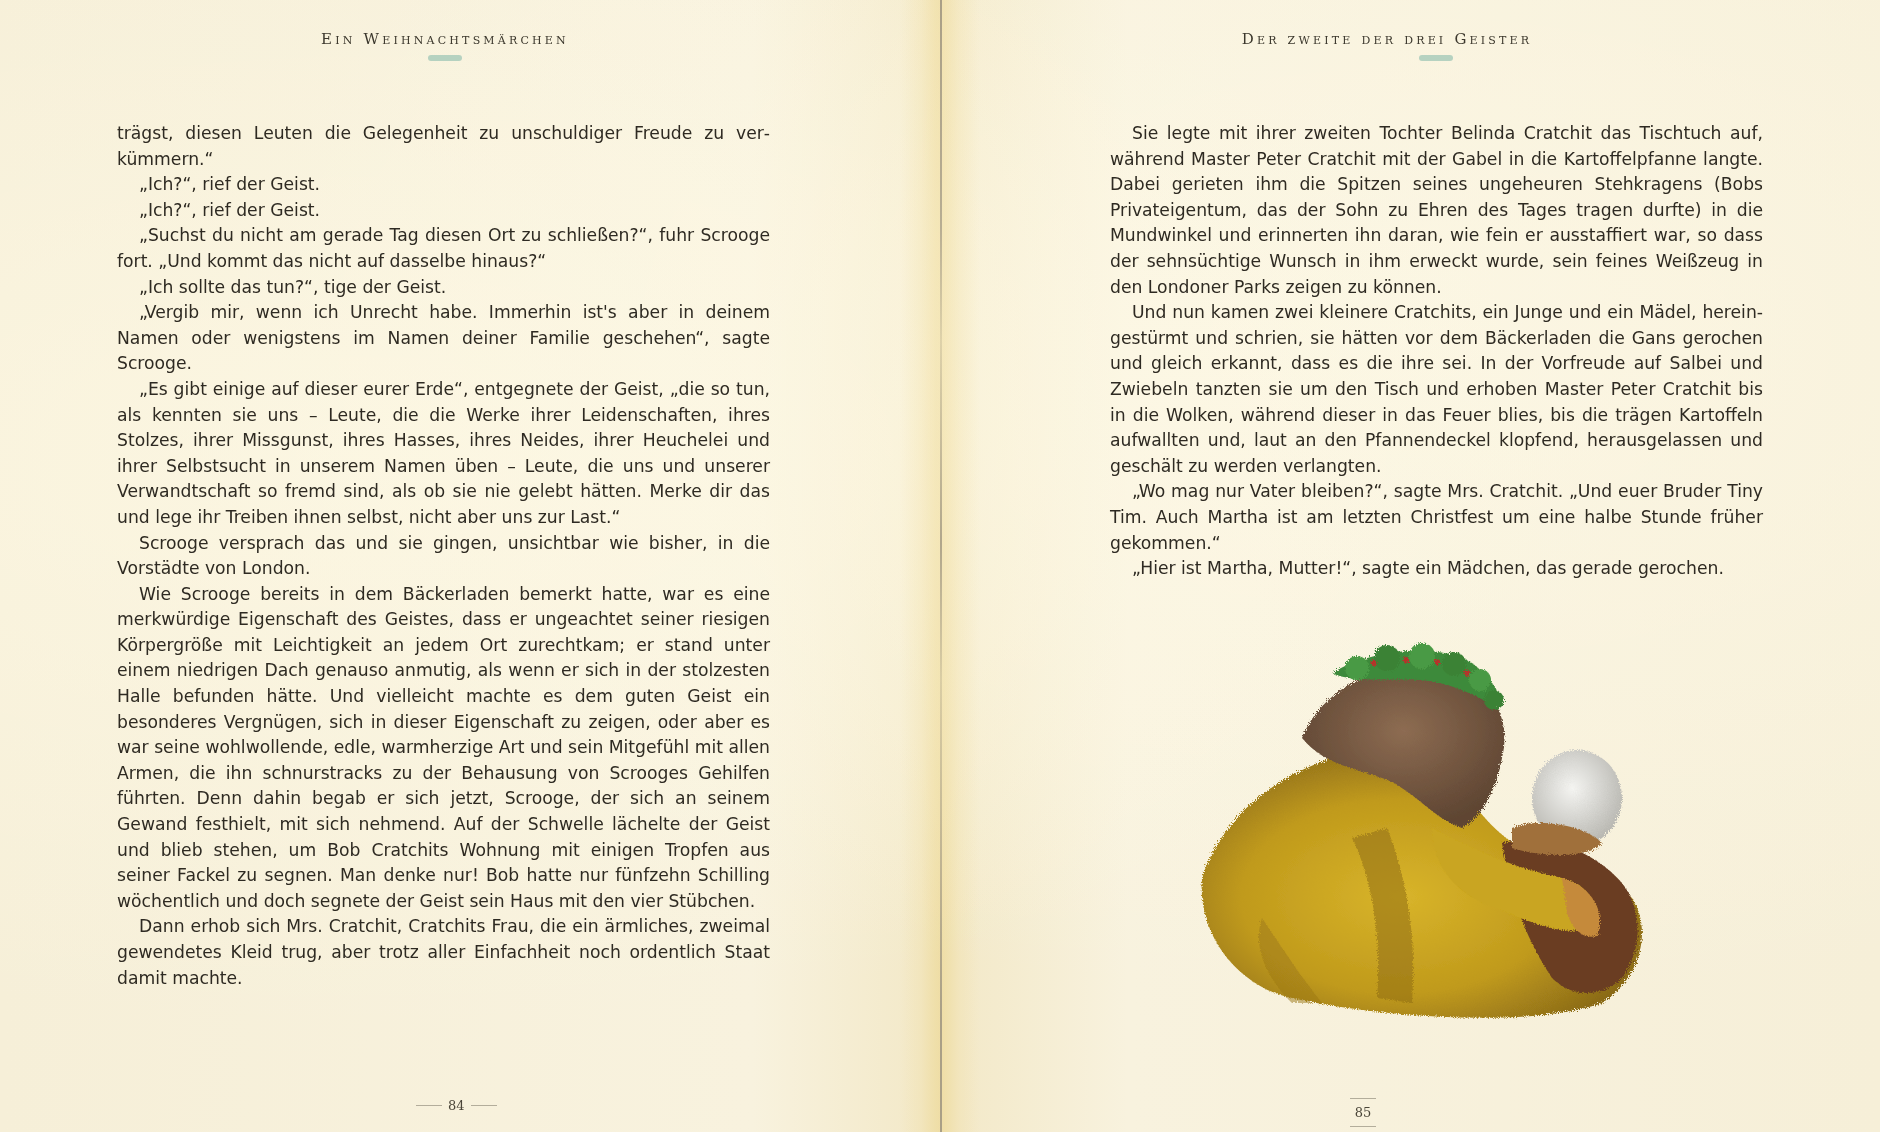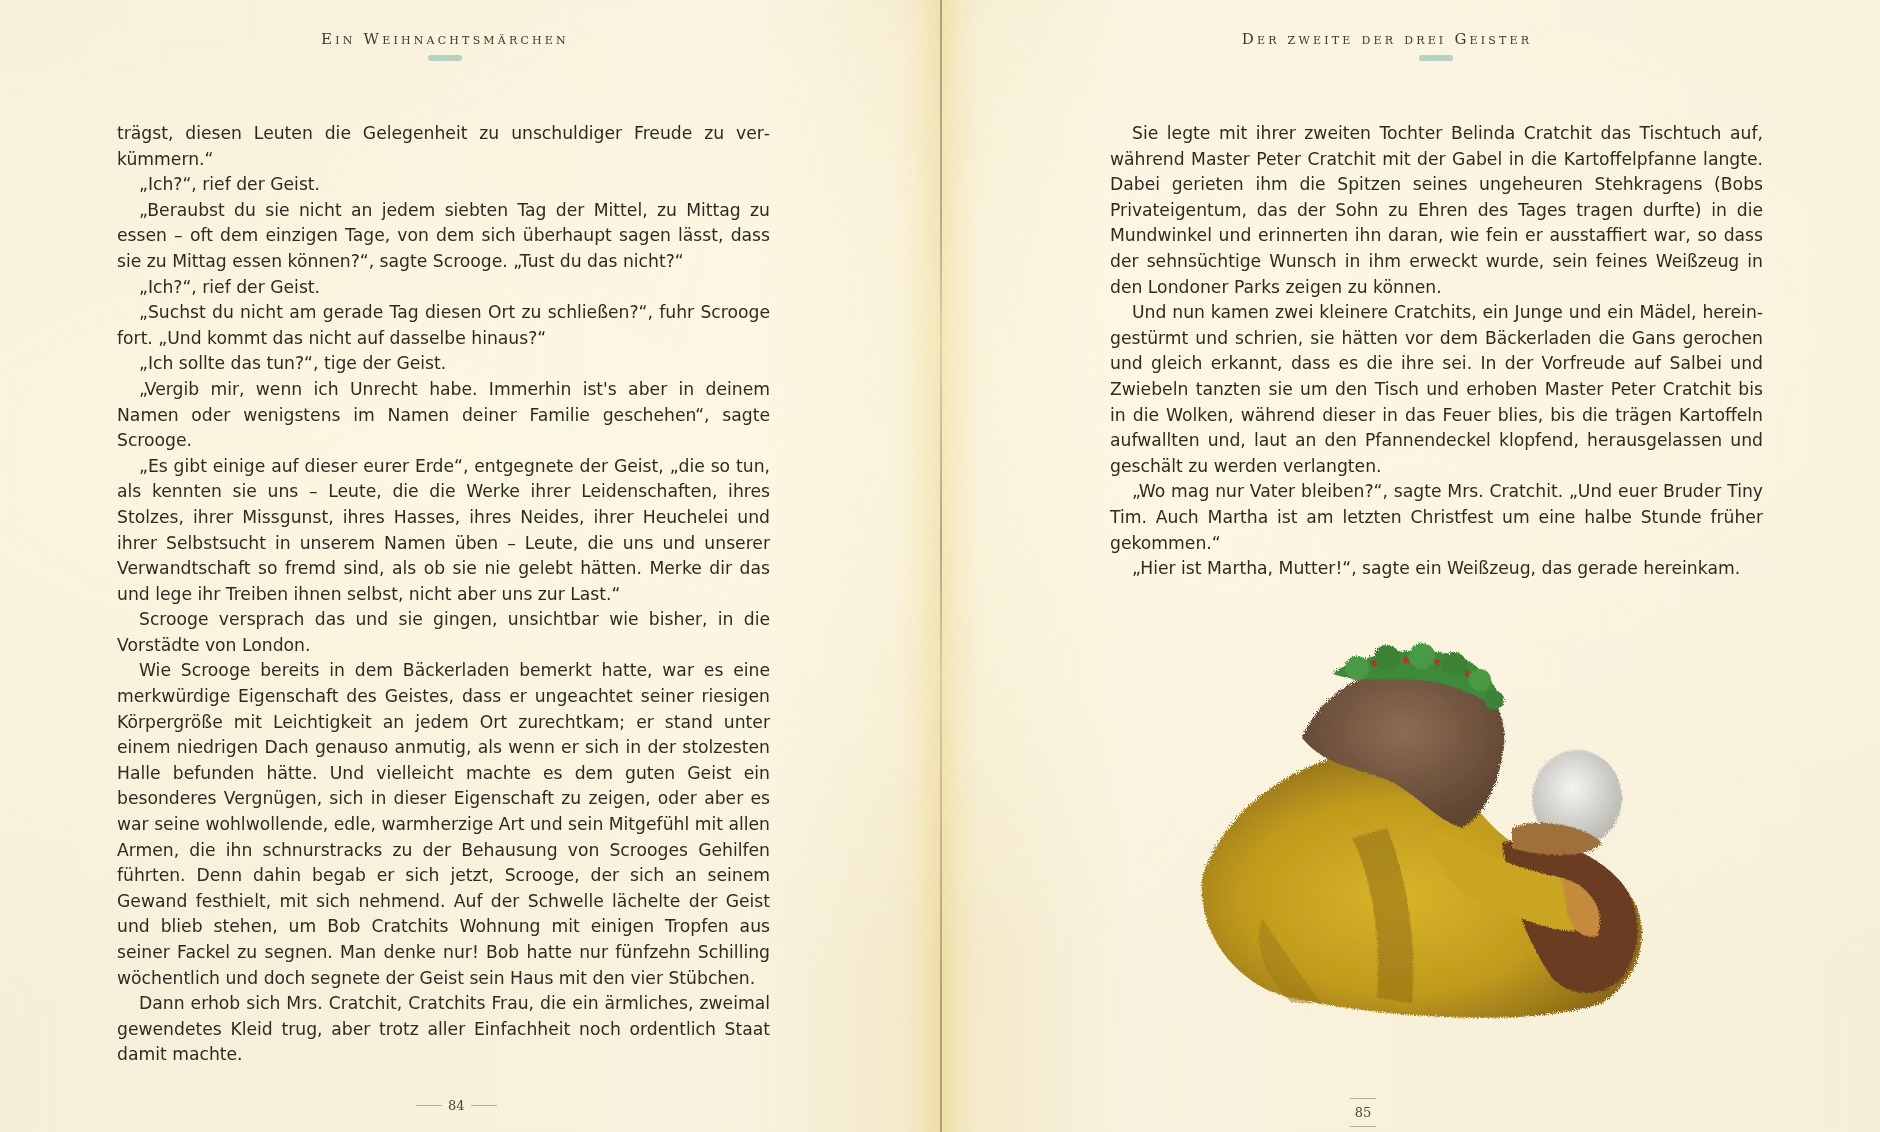--- a/index.html
+++ b/index.html
@@ -73,21 +73,20 @@
   <div class="gutter-stain"></div>
   <div class="gutter"></div>
 
   <div class="page left">
     <div class="running-head">Ein Weihnachtsmärchen</div>
     <div class="ornament"></div>
 
     <div class="body-text">
       <p class="noindent">trägst, diesen Leuten die Gelegenheit zu unschuldiger Freude zu ver­kümmern.“</p>
       <p>„Ich?“, rief der Geist.</p>
-      <p>„Beraubst du sie nicht an jedem siebten Tag der Mittel, zu Mittag zu essen – oft dem einzigen Tage, von dem sich überhaupt sagen lässt, dass sie zu Mittag essen können?“, sagte Scrooge. „Tust du das nicht?“</p>
       <p>„Ich?“, rief der Geist.</p>
       <p>„Suchst du nicht am gerade Tag diesen Ort zu schließen?“, fuhr Scrooge fort. „Und kommt das nicht auf dasselbe hinaus?“</p>
       <p>„Ich sollte das tun?“, tige der Geist.</p>
       <p>„Vergib mir, wenn ich Unrecht habe. Immerhin ist's aber in deinem Namen oder wenigstens im Namen deiner Familie geschehen“, sagte Scrooge.</p>
       <p>„Es gibt einige auf dieser eurer Erde“, entgegnete der Geist, „die so tun, als kennten sie uns – Leute, die die Werke ihrer Leidenschaften, ihres Stolzes, ihrer Missgunst, ihres Hasses, ihres Neides, ihrer Heuchelei und ihrer Selbst­sucht in unserem Namen üben – Leute, die uns und unserer Verwandtschaft so fremd sind, als ob sie nie gelebt hätten. Merke dir das und lege ihr Treiben ihnen selbst, nicht aber uns zur Last.“</p>
       <p>Scrooge versprach das und sie gingen, unsichtbar wie bisher, in die Vorstädte von London.</p>
       <p>Wie Scrooge bereits in dem Bäckerladen bemerkt hatte, war es eine merk­würdige Eigenschaft des Geistes, dass er ungeachtet seiner riesigen Körper­größe mit Leichtigkeit an jedem Ort zurechtkam; er stand unter einem niedrigen Dach genauso anmutig, als wenn er sich in der stolzesten Halle befunden hätte. Und vielleicht machte es dem guten Geist ein besonderes Vergnügen, sich in dieser Eigenschaft zu zeigen, oder aber es war seine wohlwollende, edle, warmherzige Art und sein Mitgefühl mit allen Armen, die ihn schnurstracks zu der Behausung von Scrooges Gehilfen führten. Denn dahin begab er sich jetzt, Scrooge, der sich an seinem Gewand fest­hielt, mit sich nehmend. Auf der Schwelle lächelte der Geist und blieb stehen, um Bob Cratchits Wohnung mit einigen Tropfen aus seiner Fackel zu segnen. Man denke nur! Bob hatte nur fünfzehn Schilling wöchentlich und doch segnete der Geist sein Haus mit den vier Stübchen.</p>
       <p>Dann erhob sich Mrs. Cratchit, Cratchits Frau, die ein ärmliches, zweimal gewendetes Kleid trug, aber trotz aller Einfachheit noch ordentlich Staat damit machte.</p>
     </div>
 
@@ -99,21 +98,21 @@
   </div>
 
   <div class="page right">
     <div class="running-head">Der zweite der drei Geister</div>
     <div class="ornament"></div>
 
     <div class="body-text">
       <p>Sie legte mit ihrer zweiten Tochter Belinda Cratchit das Tischtuch auf, während Master Peter Cratchit mit der Gabel in die Kartoffelpfanne langte. Dabei gerieten ihm die Spitzen seines ungeheuren Stehkragens (Bobs Privat­eigentum, das der Sohn zu Ehren des Tages tragen durfte) in die Mundwinkel und erinnerten ihn daran, wie fein er ausstaffiert war, so dass der sehnsüch­tige Wunsch in ihm erweckt wurde, sein feines Weißzeug in den Londoner Parks zeigen zu können.</p>
       <p>Und nun kamen zwei kleinere Cratchits, ein Junge und ein Mädel, herein­gestürmt und schrien, sie hätten vor dem Bäckerladen die Gans gerochen und gleich erkannt, dass es die ihre sei. In der Vorfreude auf Salbei und Zwie­beln tanzten sie um den Tisch und erhoben Master Peter Cratchit bis in die Wolken, während dieser in das Feuer blies, bis die trägen Kartoffeln aufwall­ten und, laut an den Pfannendeckel klopfend, herausgelassen und geschält zu werden verlangten.</p>
       <p>„Wo mag nur Vater bleiben?“, sagte Mrs. Cratchit. „Und euer Bruder Tiny Tim. Auch Martha ist am letzten Christfest um eine halbe Stunde früher gekommen.“</p>
-      <p>„Hier ist Martha, Mutter!“, sagte ein Weißzeug, das gerade hereinkam.</p>
+      <p>„Hier ist Martha, Mutter!“, sagte ein Mädchen, das gerade gerochen.</p>
     </div>
 
     <svg class="illustration" viewBox="0 0 500 410" xmlns="http://www.w3.org/2000/svg">
       <defs>
         <radialGradient id="robeG" cx="45%" cy="55%" r="60%">
           <stop offset="0%" stop-color="#d8b42a"></stop>
           <stop offset="60%" stop-color="#c09a1c"></stop>
           <stop offset="100%" stop-color="#8a6a18"></stop>
         </radialGradient>
         <radialGradient id="hairG" cx="50%" cy="40%" r="60%">

